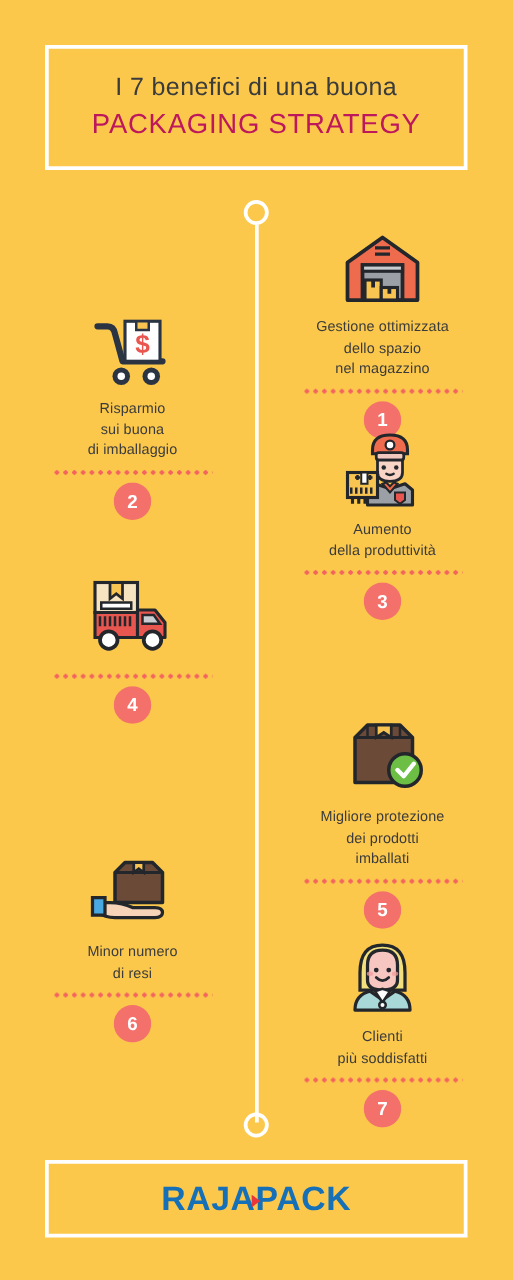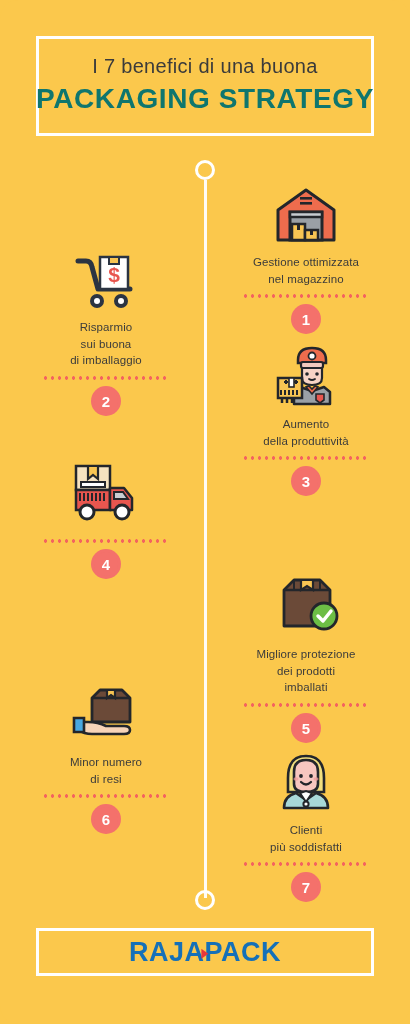--- a/index.html
+++ b/index.html
@@ -35,23 +35,23 @@
   }
   .title-line1 {
     font-size: 20px;
     font-weight: 400;
     color: #3B3B3B;
     letter-spacing: 0.3px;
     line-height: 1.25;
     white-space: nowrap;
   }
   .title-line2 {
-    font-size: 28px;
-    font-weight: 700;
-    color: #0f766e;
+    font-size: 22px;
+    font-weight: 400;
+    color: #be185d;
     letter-spacing: 0.6px;
     line-height: 1.3;
     margin-top: 2px;
     white-space: nowrap;
   }
 
   
   .timeline-line {
     position: absolute;
     left: 204px;
@@ -125,21 +125,21 @@
     justify-content: center;
     line-height: 1;
   }
 
   
   .footer-frame {
     position: absolute;
     left: 36px;
     top: 928px;
     width: 338px;
-    height: 48px;
+    height: 62px;
     border: 3px solid #FFFFFF;
     display: flex;
     align-items: center;
     justify-content: center;
   }
   .logo {
     position: relative;
     font-size: 27px;
     font-weight: 700;
     color: #1570B8;
@@ -181,20 +181,21 @@
         <rect x="30" y="17" width="12" height="2.6" fill="#23262B"></rect>
         <rect x="30" y="22" width="12" height="2.6" fill="#23262B"></rect>
         <rect x="22" y="44" width="13" height="16" fill="#F8C553" stroke="#23262B" stroke-width="2.5"></rect>
         <rect x="27" y="44" width="3" height="6" fill="#23262B"></rect>
         <rect x="35" y="50" width="13" height="10" fill="#F8C553" stroke="#23262B" stroke-width="2.5"></rect>
         <rect x="40" y="50" width="3" height="5" fill="#23262B"></rect>
       </svg>
     </div>
     <div class="item-label">
       <div>Gestione ottimizzata</div>
+      <div>dello spazio</div>
       <div>nel magazzino</div>
     </div>
     <div class="divider"></div>
     <div class="badge">1</div>
   </div>
 
   <div class="item left" style="top:245px">
     <div class="icon-wrap">
       <svg width="72" height="68" viewBox="0 0 72 68">
         <path d="M8 16 L16 16 Q21 16 22 22 L28 44 L60 44" fill="none" stroke="#2B3442" stroke-width="5" stroke-linecap="round" stroke-linejoin="round"></path>

